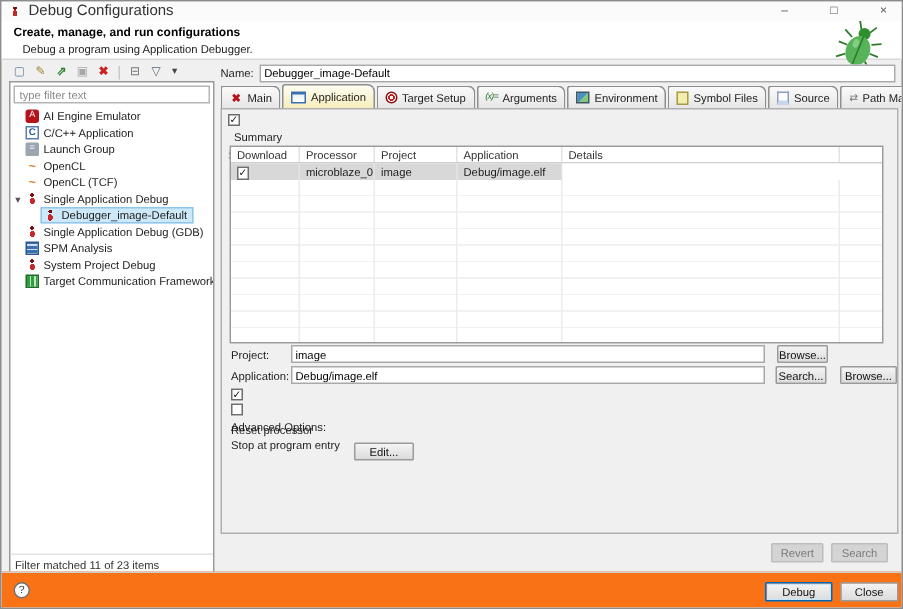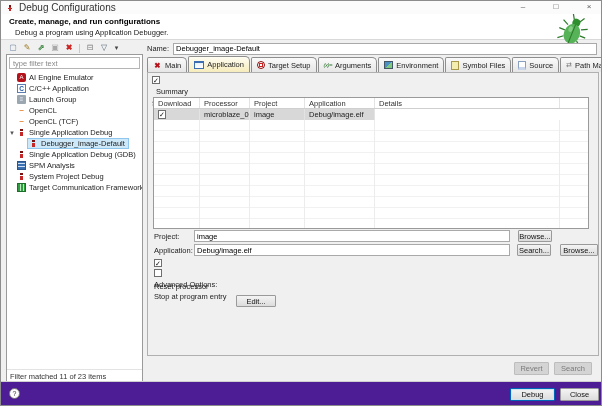--- a/index.html
+++ b/index.html
@@ -100,21 +100,21 @@
   .btn { height:12px; background:linear-gradient(#f4f4f4,#dcdcdc); border:1px solid #9a9a9a; border-radius:1px;
     font-size:7.5px; font-family:"Liberation Sans",sans-serif; text-align:center; padding:0; color:#111; }
   .frow .btn { position:absolute; }
   .adv-lab { position:absolute; left:6px; top:207px; font-size:7.5px; }
   .btn.edit { position:absolute; left:57px; top:222px; width:40px; height:12px;margin-left:31px; }
   .btn.disabled { background:#d4d4d4; color:#7b7b7b; border-color:#bdbdbd; }
   .ra { position:absolute; top:320px; height:13px; width:38px; }
   .btn.revert { left:367px; width:35px; }
   .btn.apply { left:407px; width:38px; }
   
-  .footer { position:absolute; left:0; bottom:0; width:602px; height:24px; border-top:1px solid #cfcfcf; background:#4c1d95; }
+  .footer { position:absolute; left:0; bottom:0; width:602px; height:24px; border-top:1px solid #cfcfcf; background:#f97316; }
   .help { position:absolute; left:8px; top:6px; width:11px; height:11px; border:1px solid #707070; border-radius:50%;
     text-align:center; line-height:10px; font-size:7px; color:#333; background:#fdfdfd; }
   .btn.debug { position:absolute; left:509px; top:6px; width:45px; height:13px; border:1px solid #0067b8; box-shadow:0 0 0 1px #cde4f5 inset; }
   .btn.close { position:absolute; left:559px; top:6px; width:39px; height:13px; }
 </style>
 </head>
 <body>
 
 <div class="window">
 

